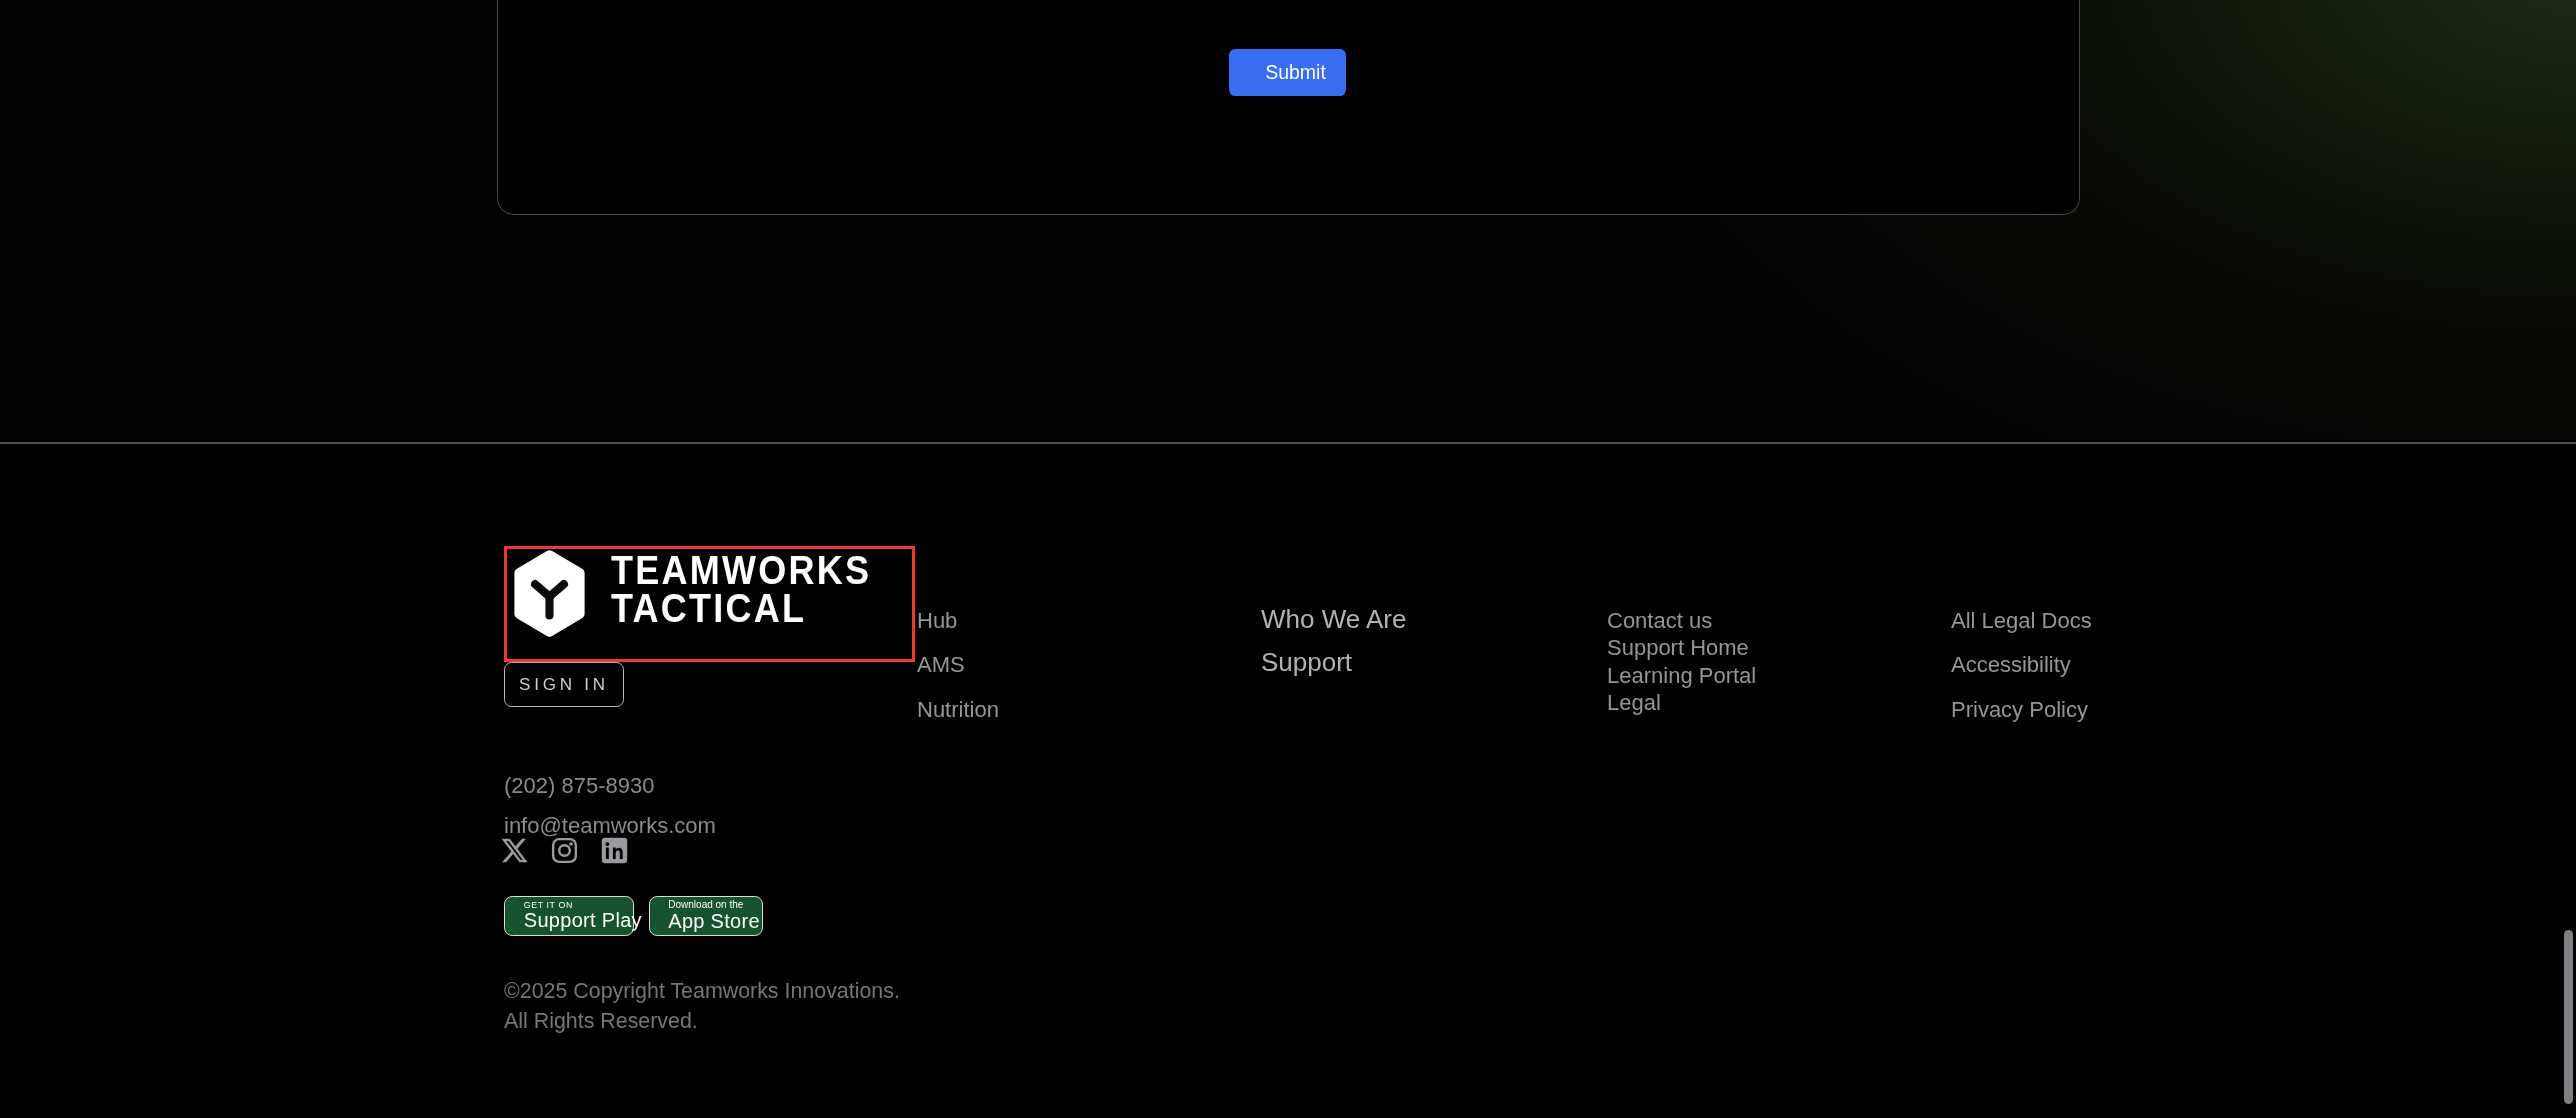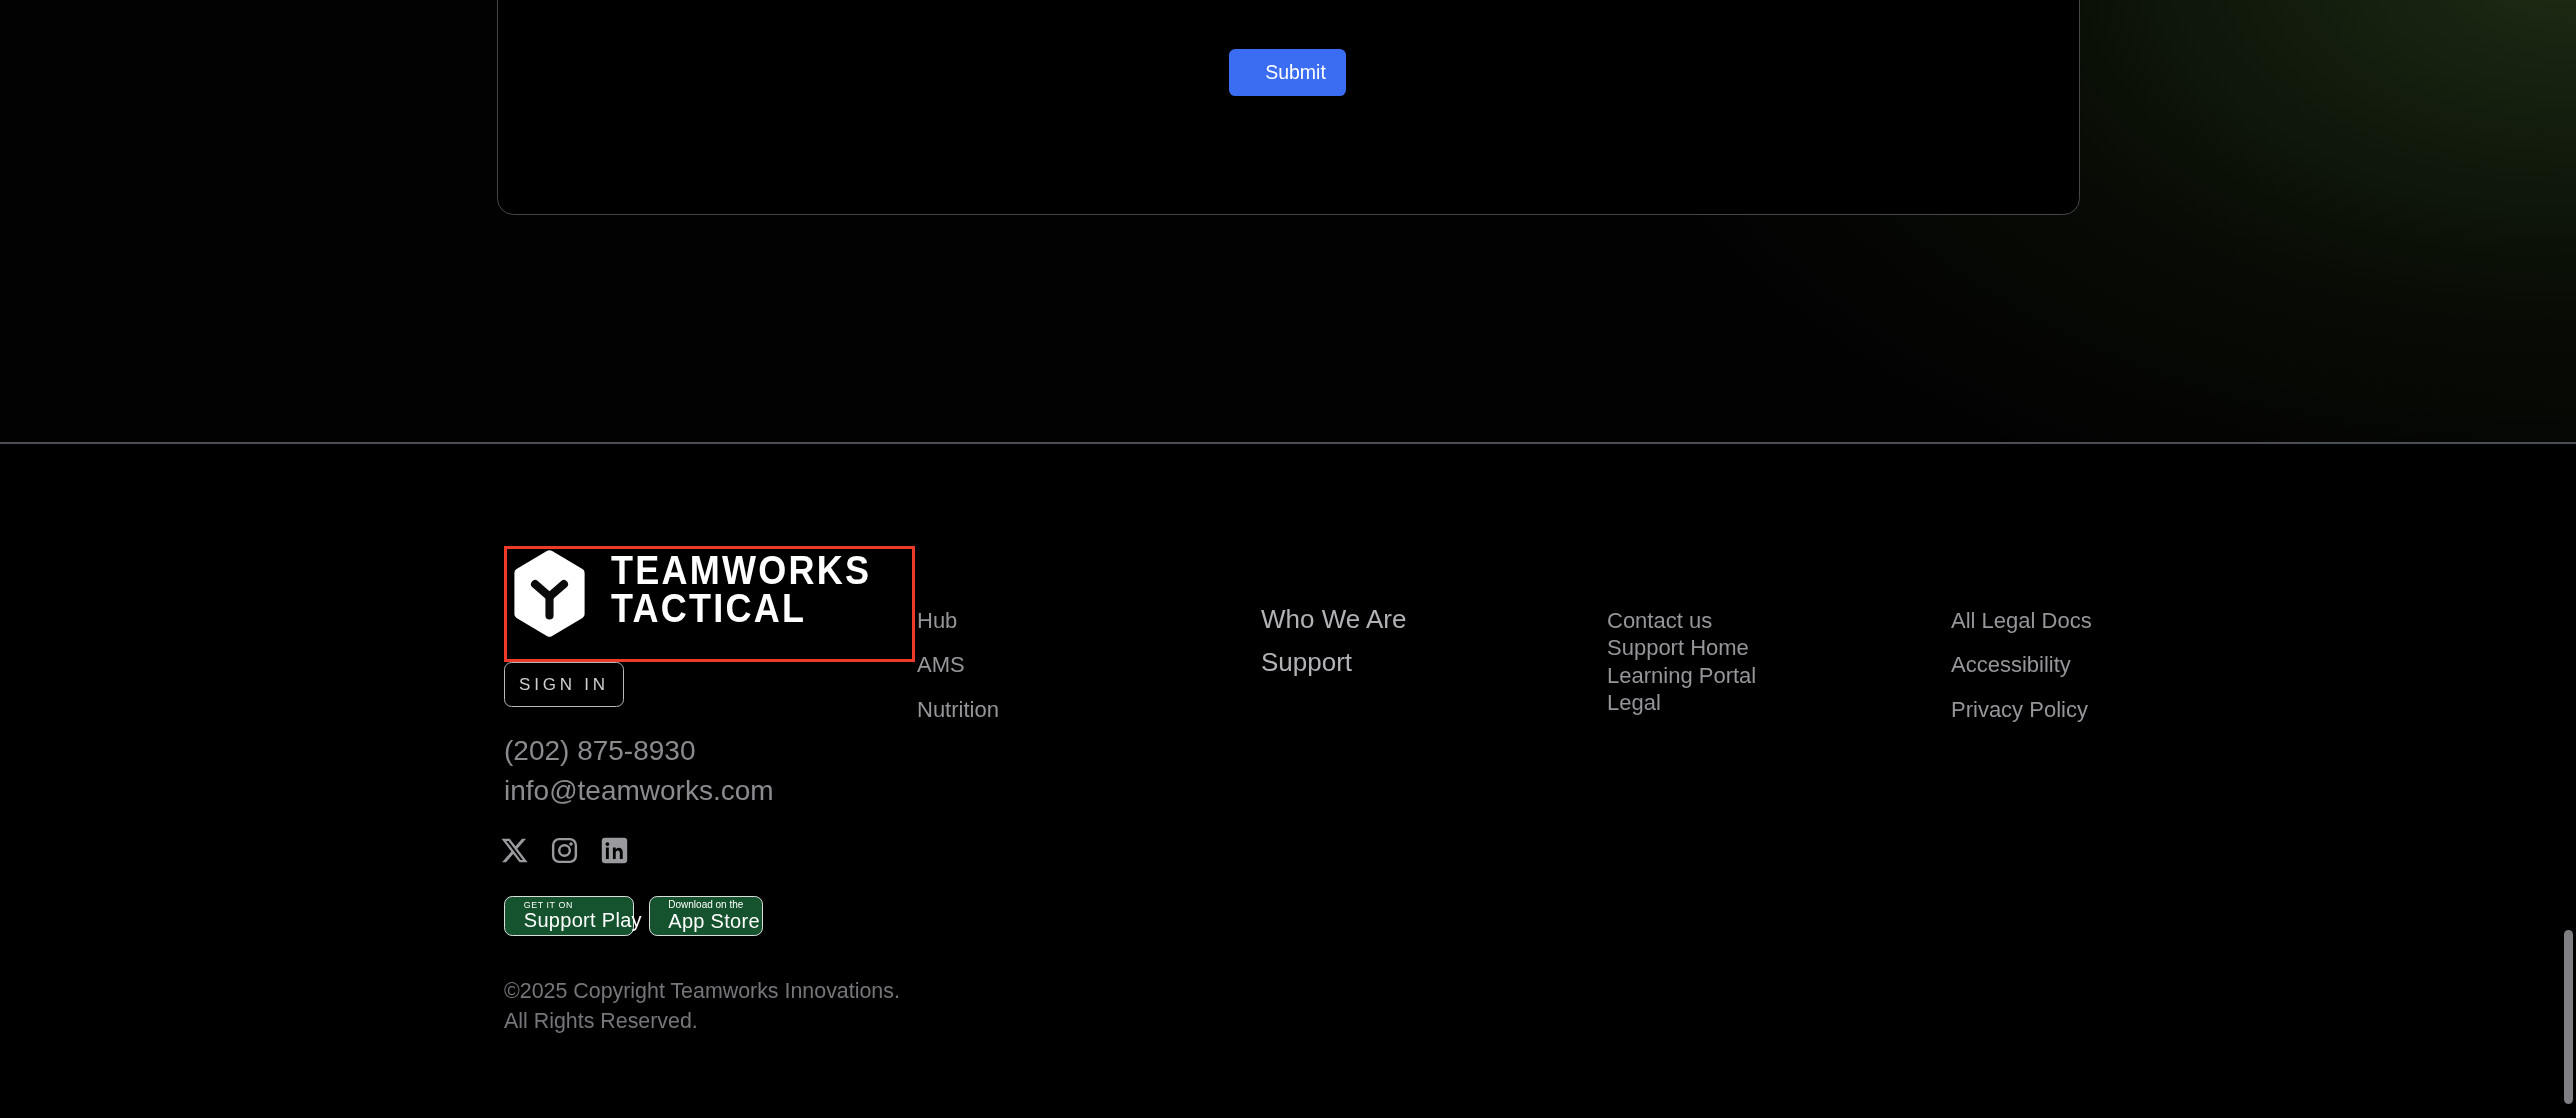--- a/index.html
+++ b/index.html
@@ -73,22 +73,22 @@
     background:transparent;
     border:1.9px solid #b9b9bd; border-radius:7.5px;
     color:#cfcfd2; font-size:17px; letter-spacing:3.8px; font-weight:400;
     display:flex; align-items:center; justify-content:center;
     cursor:pointer;
     font-family:"Liberation Sans", sans-serif;
   }
 
   .contact-phone, .contact-email {
     position:absolute; left:496px;
-    color:#8b8a8f; font-size:28px; font-weight:400;
-    cursor:pointer; white-space:nowrap;
+    color:#8b8a8f; font-size:22px; font-weight:400;
+    cursor:pointer; white-space:nowrap;margin-top:38px;
   }
   .contact-phone { top:291px; }  
   .contact-email { top:331px; }  
 
   .social-row {
     position:absolute; left:492px; top:392px; 
     display:flex; gap:21px; align-items:center;
   }
   .social-icon { width:29px; height:29px; cursor:pointer; display:block; }
 

